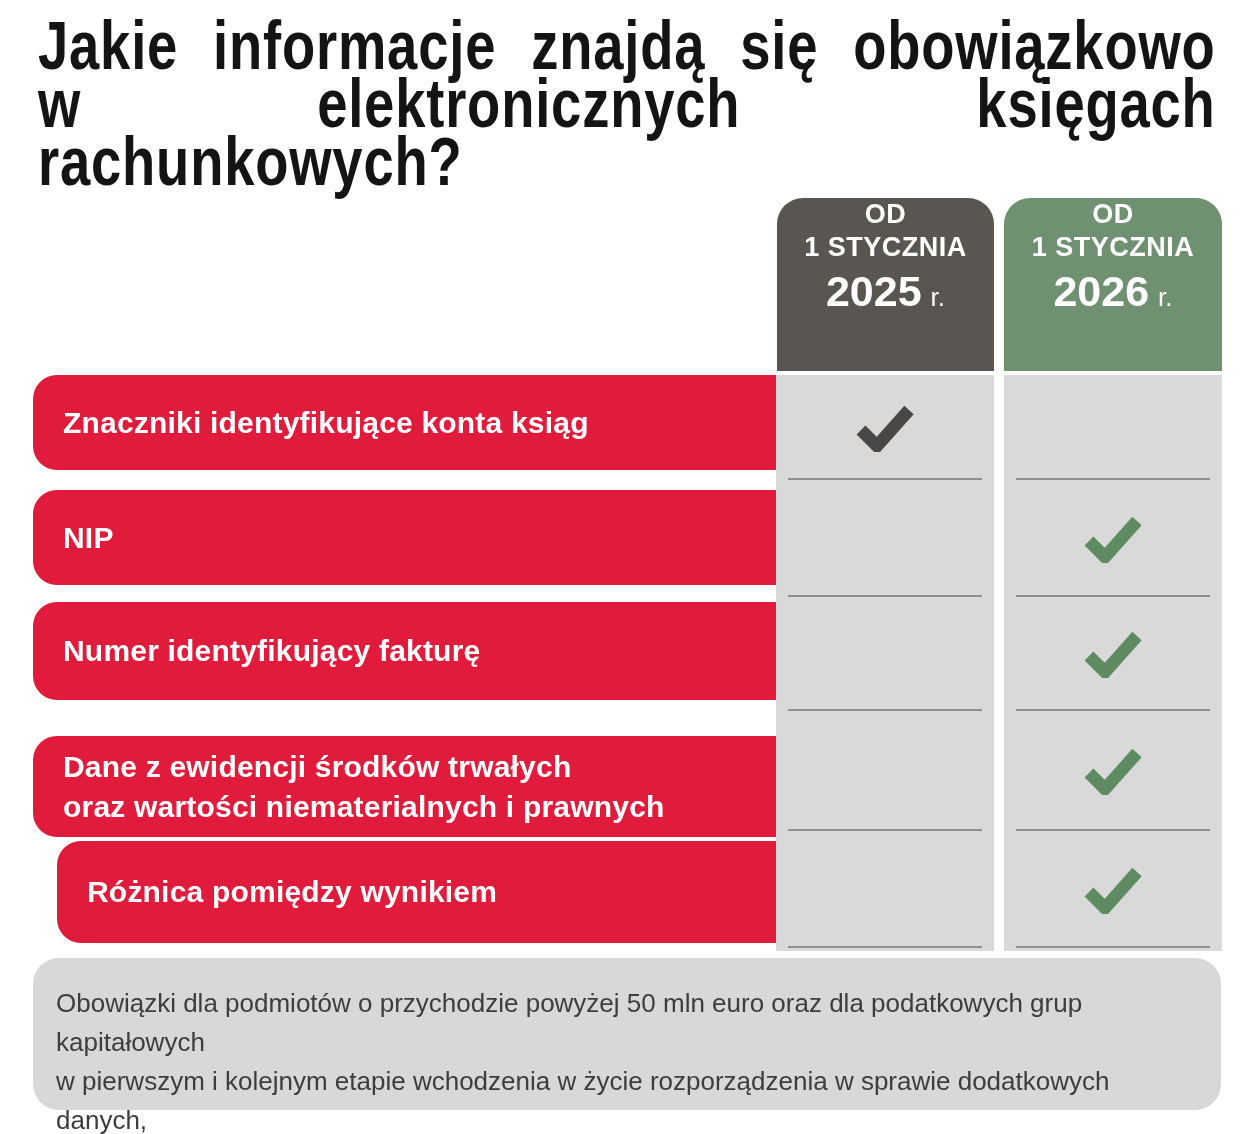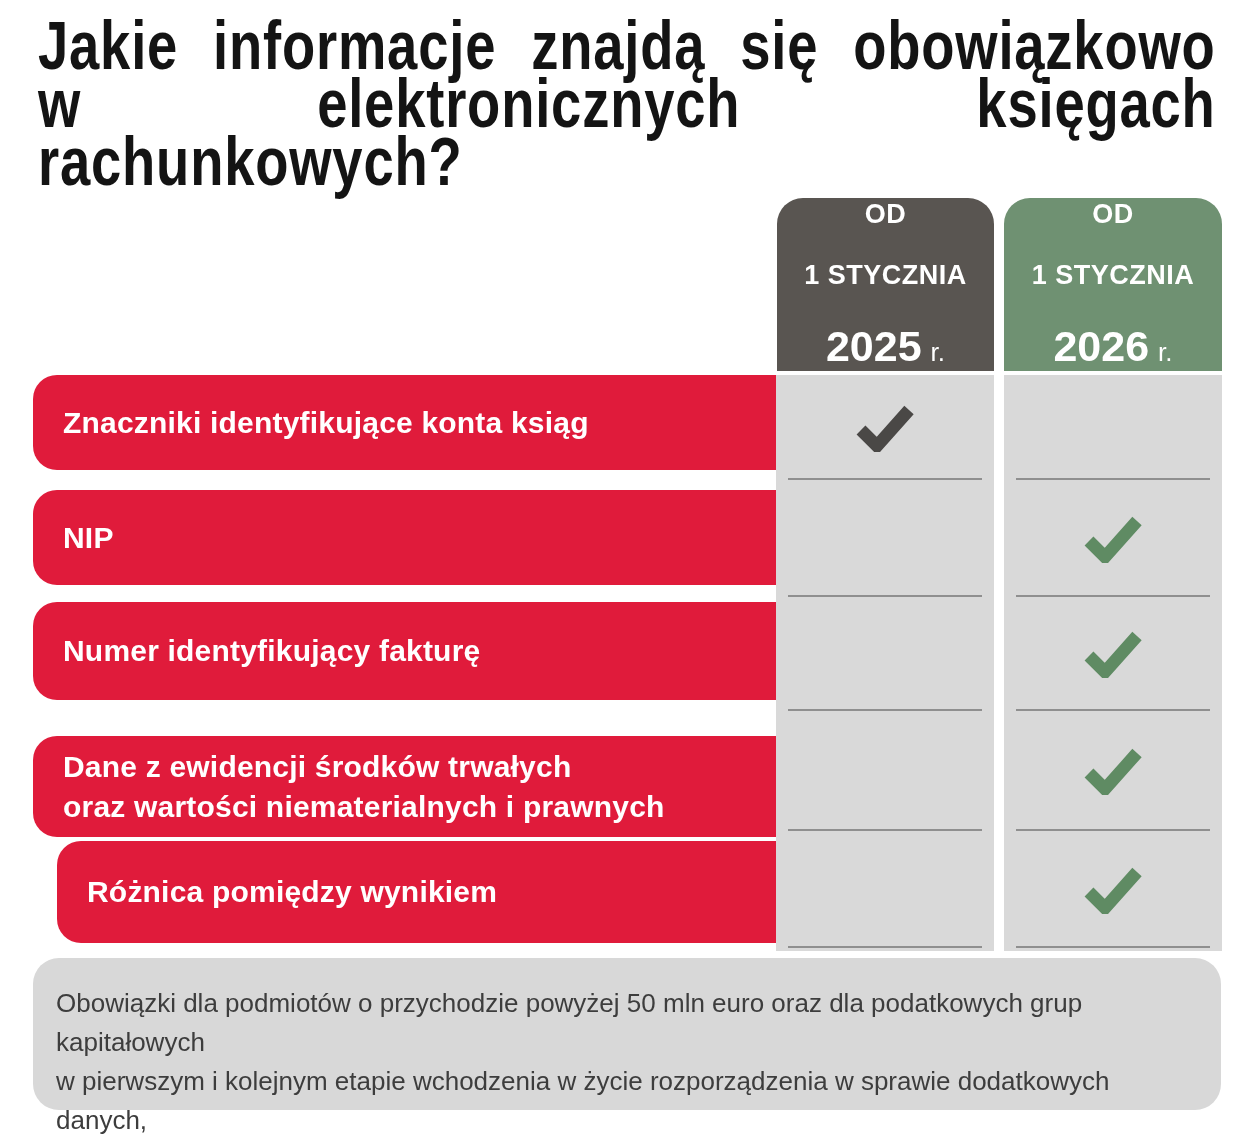--- a/index.html
+++ b/index.html
@@ -12,21 +12,21 @@
     position:absolute; left:38px; top:16px; width:1472px;
     transform:scaleX(0.80); transform-origin:left top;
     font-size:68px; font-weight:bold; color:#141414;
     line-height:58px; letter-spacing:1px; margin:0;
   }
   .title-line { display:block; text-align:justify; text-align-last:justify; }
   
   .col-header {
     position:absolute; top:198px; height:173px;
     border-radius:26px 26px 0 0; color:#ffffff;
-    display:flex; flex-direction:column; align-items:center; justify-content:space-between;
+    display:flex; flex-direction:column; align-items:center; justify-content:flex-start;
   }
   .h2025 { left:777px; width:217px; background:#595551; }
   .h2026 { left:1004px; width:218px; background:#6f9172; }
   .ch-line { font-size:27px; font-weight:bold; line-height:33px; letter-spacing:0.5px; }
   .ch-year-row { display:inline-flex; align-items:baseline; gap:9px; margin-top:3px; }
   .ch-year { font-size:43px; font-weight:bold; }
   .ch-suffix { font-size:26px; font-weight:normal; }
   
   .red-row {
     position:absolute; left:33px; width:743px; background:#e01b3b;

